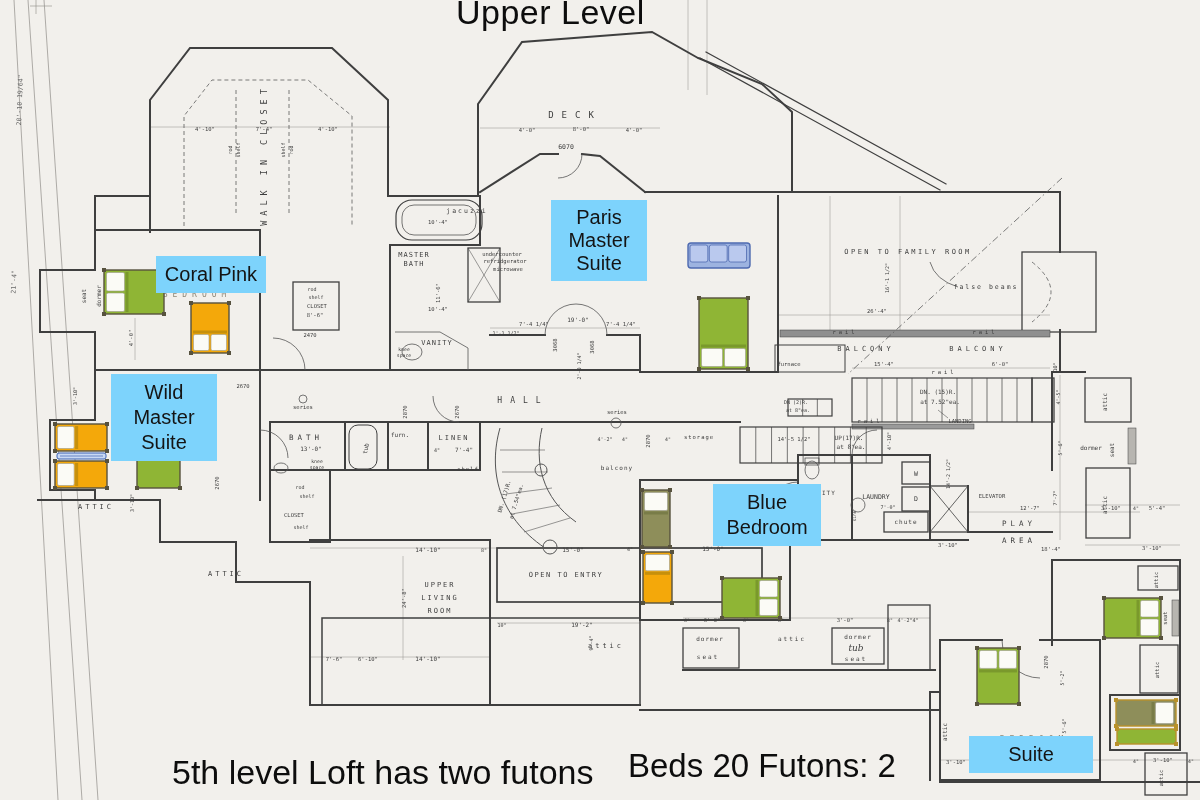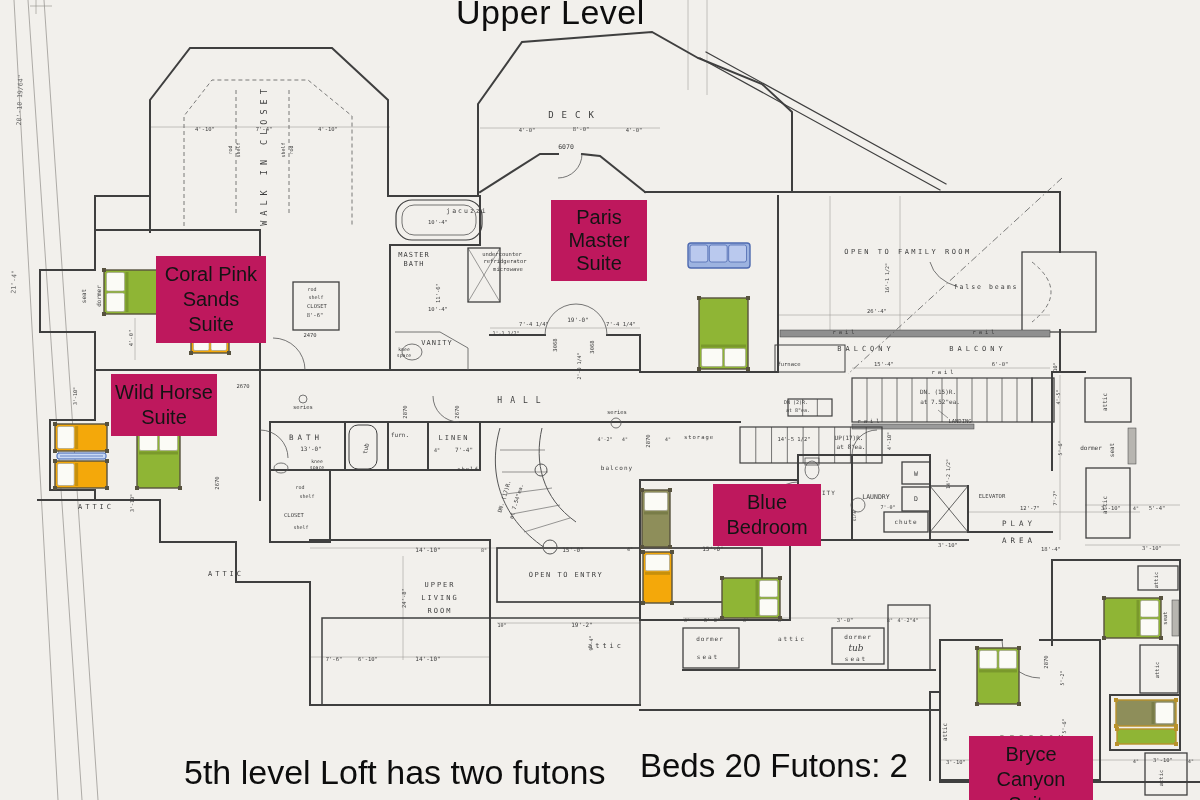--- a/index.html
+++ b/index.html
@@ -1,24 +1,24 @@
 <!DOCTYPE html>
 <html><head>
 <meta charset="utf-8">
 <style>
   html,body{margin:0;padding:0;background:#d8d6d2;}
   #stage{position:relative;width:1200px;height:800px;background:#f2f0ec;overflow:hidden;
          font-family:"Liberation Sans",sans-serif;}
   #plan-svg{position:absolute;left:0;top:0;}
   .big-title{position:absolute;left:456px;top:-7px;font-size:34px;color:#0d0d0d;
              letter-spacing:0.5px;white-space:nowrap;}
-  .suite-label{position:absolute;background:#be185d;font-size:20px;line-height:25px;
+  .suite-label{position:absolute;background:#7dd3fc;font-size:20px;line-height:25px;
                text-align:center;color:#141414;padding:6px 2px;}
   .suite-label.tight{line-height:23px;}
-  .note{position:absolute;color:#0d0d0d;white-space:nowrap;margin-left:12px;}
+  .note{position:absolute;color:#0d0d0d;white-space:nowrap;}
   .note-left{left:172px;top:753px;font-size:34px;}
   .note-right{left:628px;top:747px;font-size:33px;}
 </style>
 </head>
 <body>
 
 <div id="stage">
   <svg id="plan-svg" width="1200" height="800" viewBox="0 0 1200 800">
 
     <g stroke="#8f8d88" stroke-width="0.7" fill="none">
@@ -468,32 +468,30 @@
           <line x1="817.3333333333334" y1="399" x2="817.3333333333334" y2="416" stroke="#3f3f3f" stroke-width="0.7"></line>
         </g>
       </g>
   </svg>
 
   <div class="big-title">Upper Level</div>
   <div class="note note-left">5th level Loft has two futons</div>
   <div class="note note-right">Beds 20 Futons: 2</div>
 <div class="suite-label" style="left: 156px; top: 256px; width: 106px;">
       <div>Coral Pink</div>
-      <div>Sands Suite</div>
     </div>
     <div class="suite-label" style="left: 111px; top: 374px; width: 102px;">
-      <div>Wild Horse</div>
+      <div>Wild Master</div>
       <div>Suite</div>
     </div>
     <div class="suite-label tight" style="left: 551px; top: 200px; width: 92px;">
       <div>Paris</div>
       <div>Master</div>
       <div>Suite</div>
     </div>
     <div class="suite-label" style="left: 669px; top: 484px; width: 104px; margin-left: 44px;">
       <div>Blue</div>
       <div>Bedroom</div>
     </div>
     <div class="suite-label" style="left: 969px; top: 736px; width: 120px;">
-      <div>Bryce Canyon</div>
       <div>Suite</div>
     </div>
   </div>
 
 </body></html>

